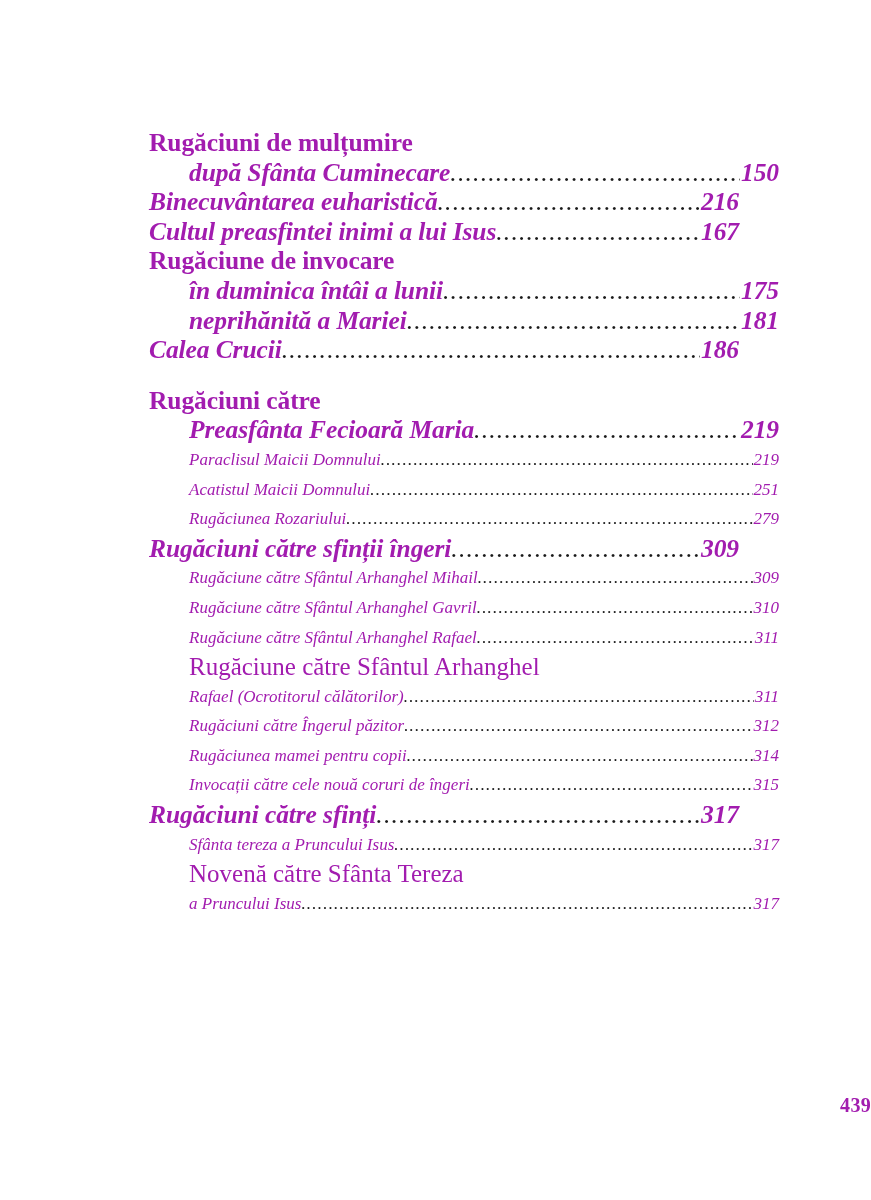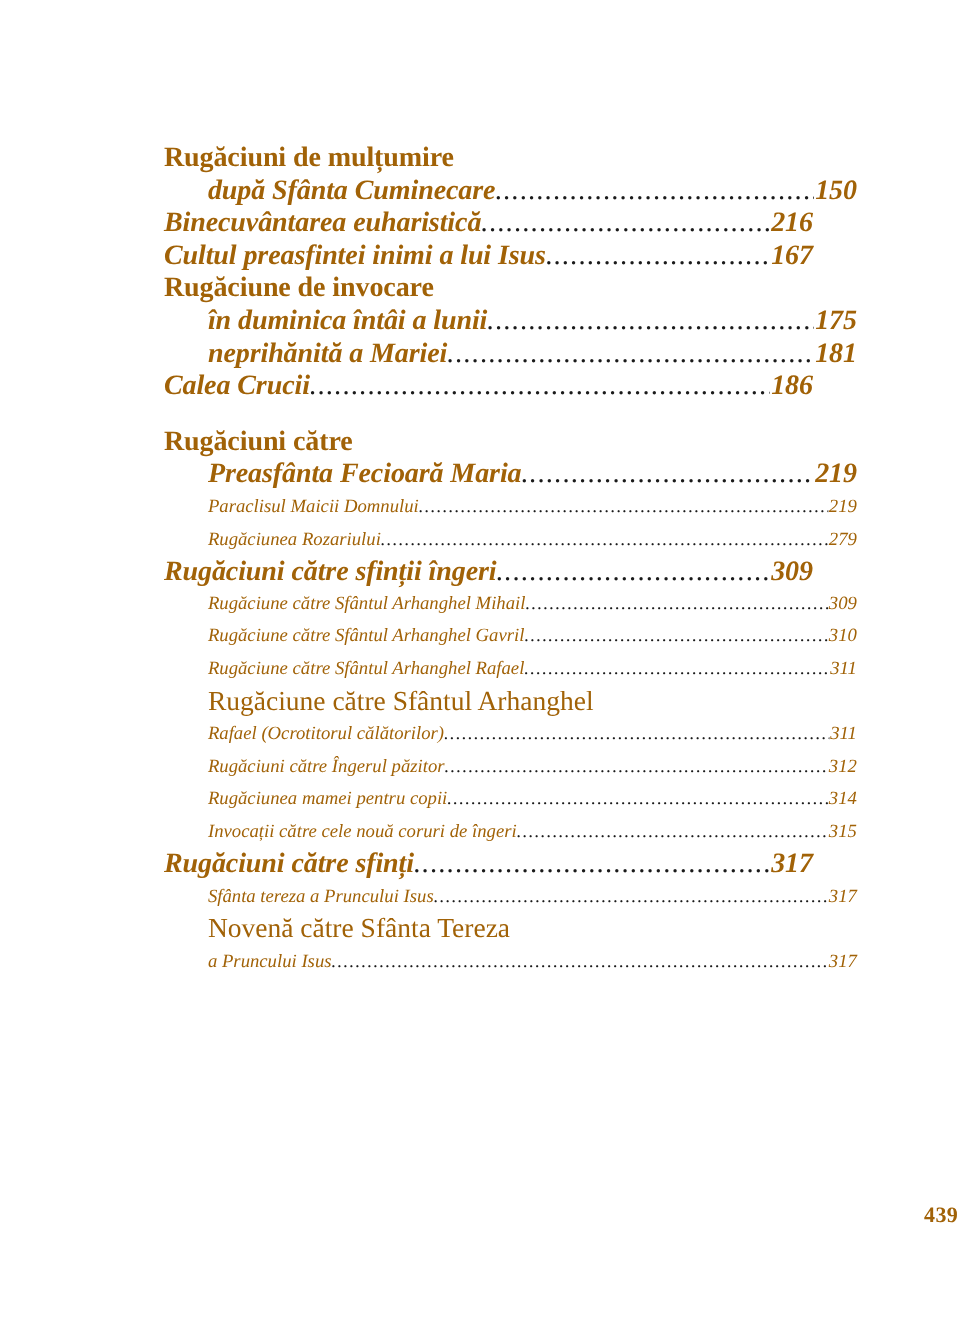--- a/index.html
+++ b/index.html
@@ -7,21 +7,21 @@
     padding: 0;
     background: #ffffff;
   }
   .page {
     position: relative;
     width: 871px;
     height: 1200px;
     background: #ffffff;
     overflow: hidden;
     font-family: "Liberation Serif", "DejaVu Serif", serif;
-    color: #a16207;
+    color: #a21caf;
   }
   .toc {
     position: absolute;
     left: 149px;
     top: 128px;
     width: 590px;
   }
   
   .entry {
     display: flex;
@@ -134,20 +134,25 @@
         <span class="etext">Preasfânta Fecioară Maria</span>
         <span class="leader"></span>
         <span class="pnum">219</span>
       </div>
       <div class="entry level-2">
         <span class="etext">Paraclisul Maicii Domnului</span>
         <span class="leader"></span>
         <span class="pnum">219</span>
       </div>
       <div class="entry level-2">
+        <span class="etext">Acatistul Maicii Domnului</span>
+        <span class="leader"></span>
+        <span class="pnum">251</span>
+      </div>
+      <div class="entry level-2">
         <span class="etext">Rugăciunea Rozariului</span>
         <span class="leader"></span>
         <span class="pnum">279</span>
       </div>
       <div class="entry level-1">
         <span class="etext">Rugăciuni către sfinții îngeri</span>
         <span class="leader"></span>
         <span class="pnum">309</span>
       </div>
       <div class="entry level-2">

